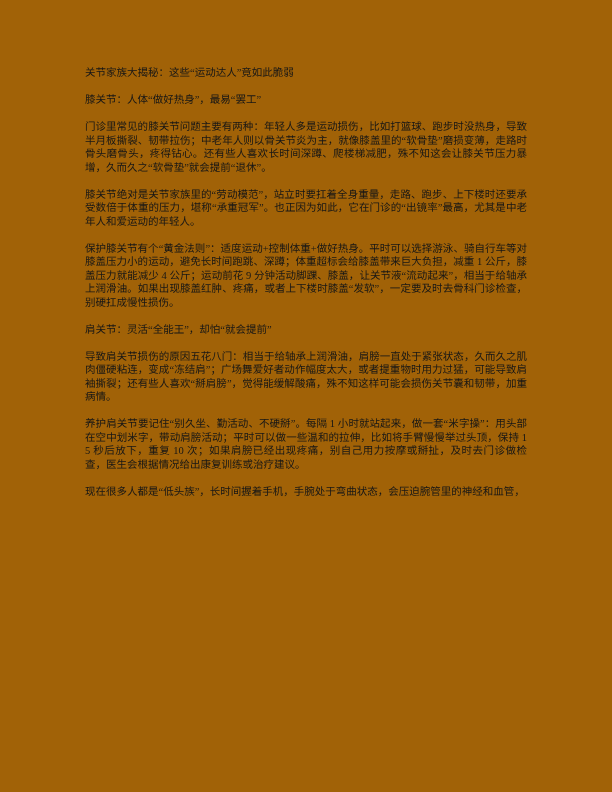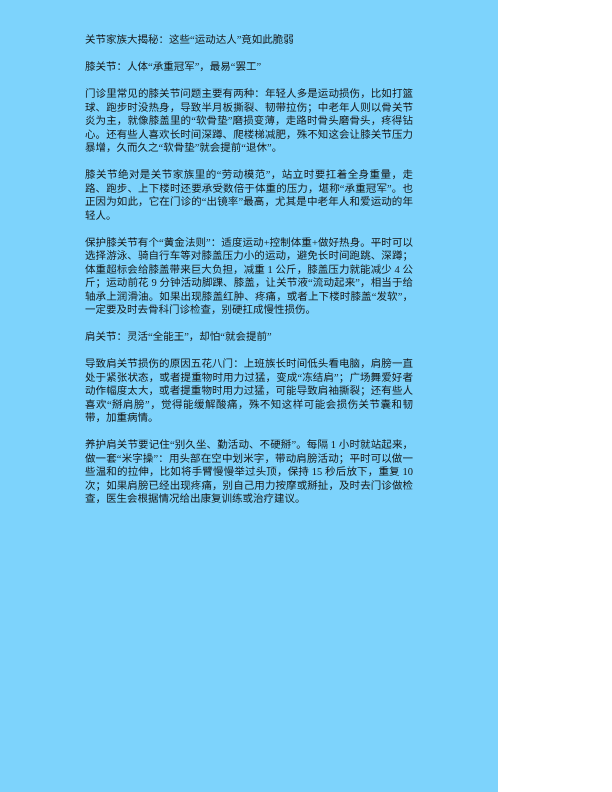--- a/index.html
+++ b/index.html
@@ -9,25 +9,25 @@
     background: #ffffff;
   }
   body {
     width: 612px;
     height: 792px;
     font-family: "Liberation Serif", "DejaVu Serif", serif;
     color: #161616;
   }
   .page {
     box-sizing: border-box;
-    width: 498px;
+    width: 612px;
     height: 792px;
-    padding: 33px 85px 0 85px;
+    padding: 66px 85px 0 85px;
     overflow: hidden;
-    background: #7dd3fc;
+    background: #a16207;
   }
   .doc-title,
   .doc-heading,
   .doc-para {
     margin: 0 0 13.5px 0;
     font-size: 10.5px;
     line-height: 13.5px;
     font-weight: normal;
     text-align: justify;
     text-justify: inter-ideograph;
@@ -35,23 +35,24 @@
   }
 </style>
 </head>
 <body>
 
 <div class="page">
 
   <h1 class="doc-title">关节家族大揭秘：这些“运动达人”竟如此脆弱</h1>
 
 
-  <h2 class="doc-heading">膝关节：人体“承重冠军”，最易“罢工”</h2>
+  <h2 class="doc-heading">膝关节：人体“做好热身”，最易“罢工”</h2>
   <p class="doc-para">门诊里常见的膝关节问题主要有两种：年轻人多是运动损伤，比如打篮球、跑步时没热身，导致半月板撕裂、韧带拉伤；中老年人则以骨关节炎为主，就像膝盖里的“软骨垫”磨损变薄，走路时骨头磨骨头，疼得钻心。还有些人喜欢长时间深蹲、爬楼梯减肥，殊不知这会让膝关节压力暴增，久而久之“软骨垫”就会提前“退休”。</p>
   <p class="doc-para">膝关节绝对是关节家族里的“劳动模范”，站立时要扛着全身重量，走路、跑步、上下楼时还要承受数倍于体重的压力，堪称“承重冠军”。也正因为如此，它在门诊的“出镜率”最高，尤其是中老年人和爱运动的年轻人。</p>
   <p class="doc-para">保护膝关节有个“黄金法则”：适度运动+控制体重+做好热身。平时可以选择游泳、骑自行车等对膝盖压力小的运动，避免长时间跑跳、深蹲；体重超标会给膝盖带来巨大负担，减重 1 公斤，膝盖压力就能减少 4 公斤；运动前花 9 分钟活动脚踝、膝盖，让关节液“流动起来”，相当于给轴承上润滑油。如果出现膝盖红肿、疼痛，或者上下楼时膝盖“发软”，一定要及时去骨科门诊检查，别硬扛成慢性损伤。</p>
 
   <h2 class="doc-heading">肩关节：灵活“全能王”，却怕“就会提前”</h2>
-  <p class="doc-para">导致肩关节损伤的原因五花八门：上班族长时间低头看电脑，肩膀一直处于紧张状态，或者提重物时用力过猛，变成“冻结肩”；广场舞爱好者动作幅度太大，或者提重物时用力过猛，可能导致肩袖撕裂；还有些人喜欢“掰肩膀”，觉得能缓解酸痛，殊不知这样可能会损伤关节囊和韧带，加重病情。</p>
+  <p class="doc-para">导致肩关节损伤的原因五花八门：相当于给轴承上润滑油，肩膀一直处于紧张状态，久而久之肌肉僵硬粘连，变成“冻结肩”；广场舞爱好者动作幅度太大，或者提重物时用力过猛，可能导致肩袖撕裂；还有些人喜欢“掰肩膀”，觉得能缓解酸痛，殊不知这样可能会损伤关节囊和韧带，加重病情。</p>
   <p class="doc-para">养护肩关节要记住“别久坐、勤活动、不硬掰”。每隔 1 小时就站起来，做一套“米字操”：用头部在空中划米字，带动肩膀活动；平时可以做一些温和的拉伸，比如将手臂慢慢举过头顶，保持 15 秒后放下，重复 10 次；如果肩膀已经出现疼痛，别自己用力按摩或掰扯，及时去门诊做检查，医生会根据情况给出康复训练或治疗建议。</p>
 
+  <p class="doc-para">现在很多人都是“低头族”，长时间握着手机，手腕处于弯曲状态，会压迫腕管里的神经和血管，</p>
 
 </div>
 
 </body></html>

